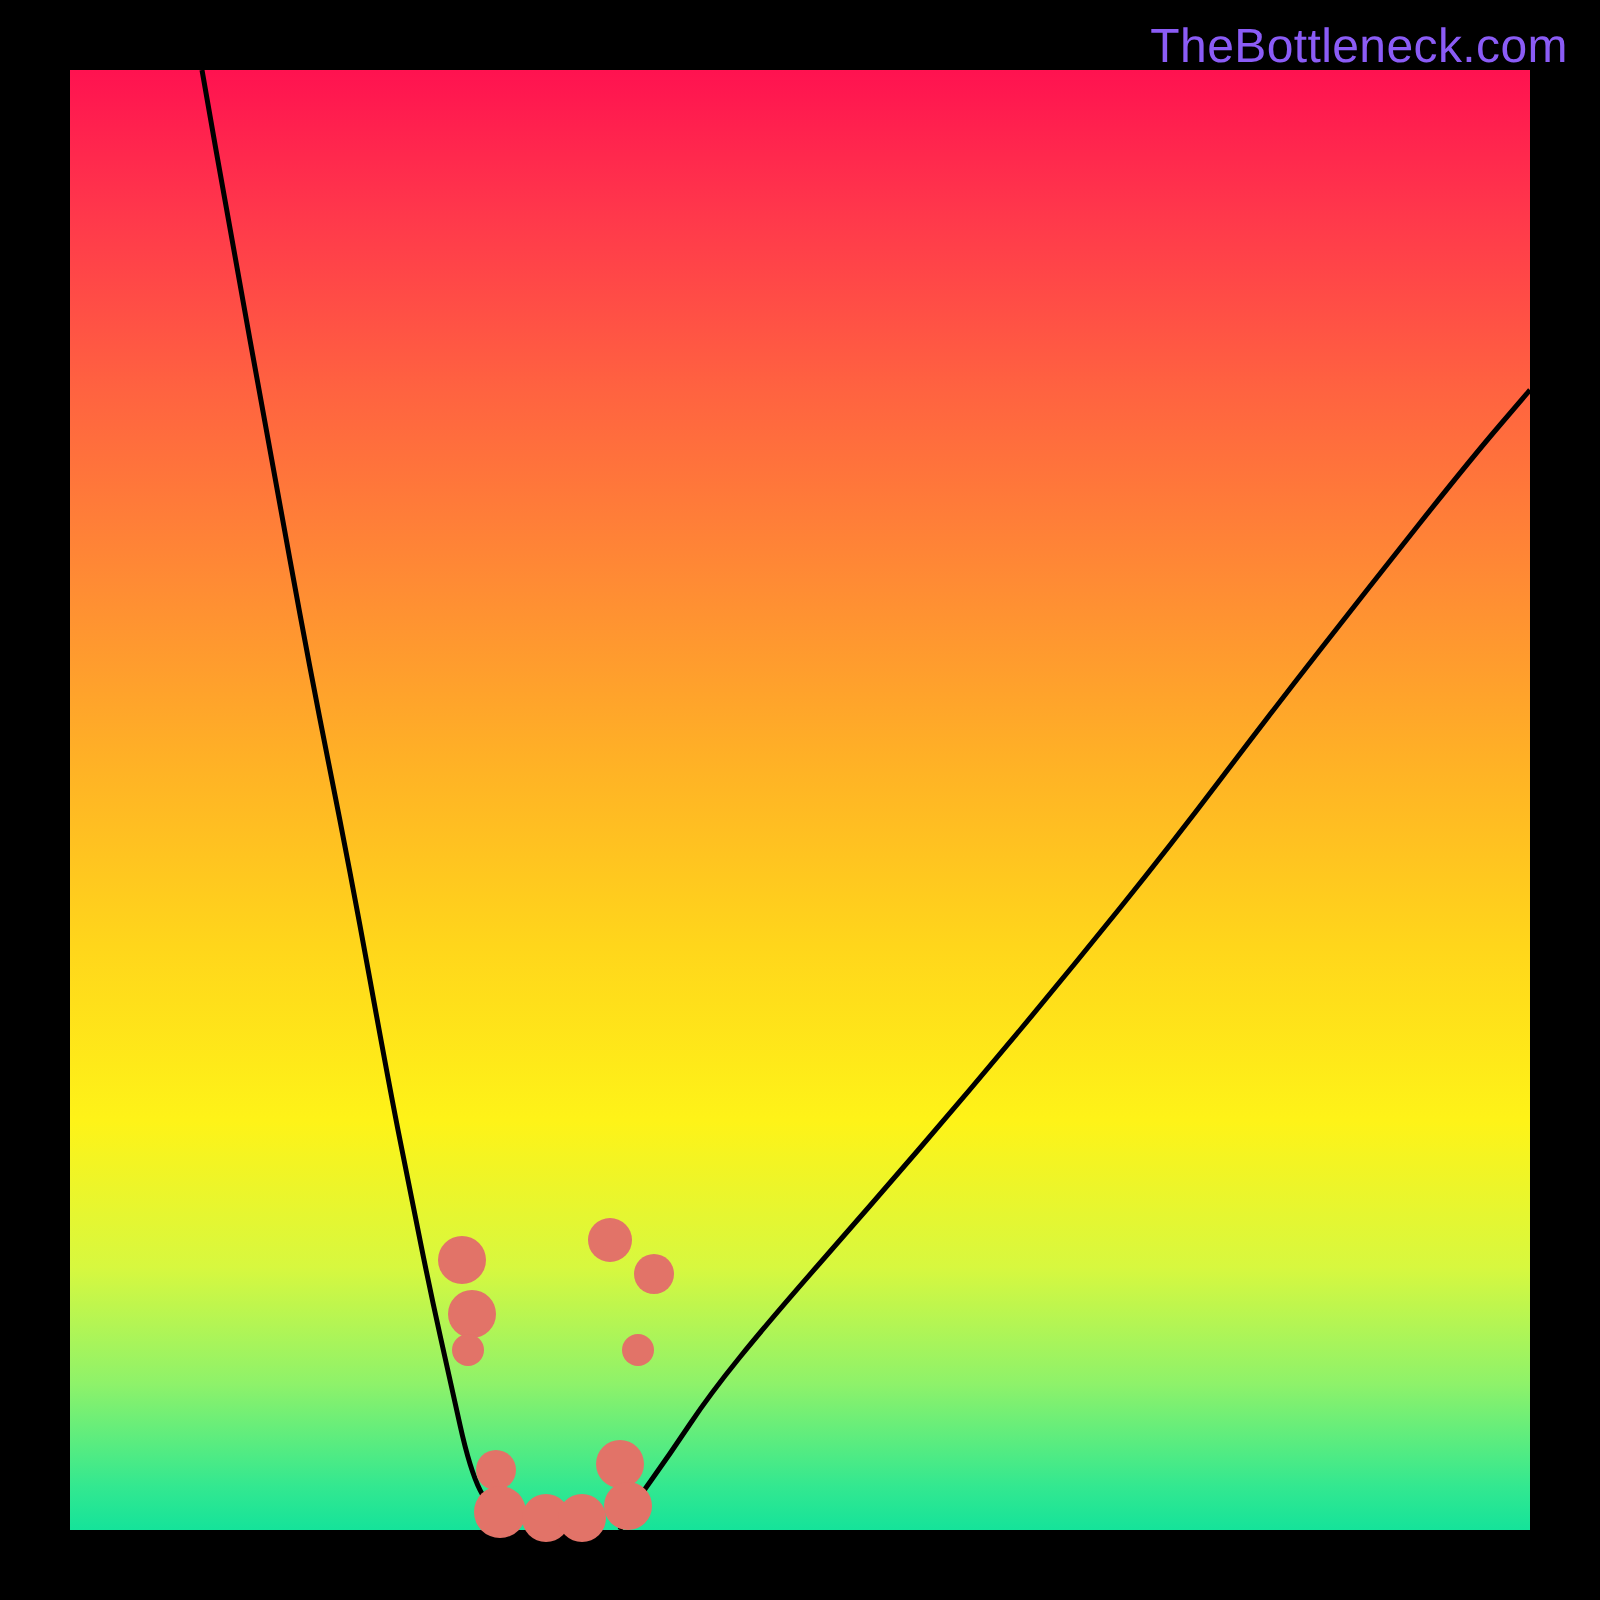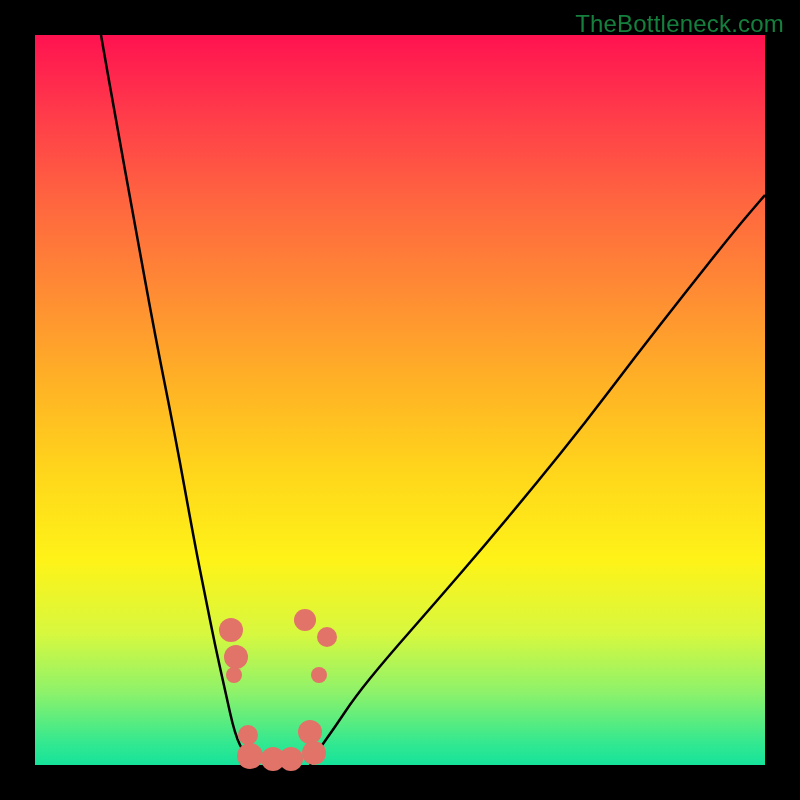--- a/index.html
+++ b/index.html
@@ -23,21 +23,21 @@
       #d7f83f 82%,
       #8ef26a 90%,
       #33e890 97%,
       #15e39a 100%);
   }
 
   .watermark {
     position: absolute;
     top: 10px;
     right: 16px;
-    color: #15803d;
+    color: #8b5cf6;
     font-size: 24px;
     font-weight: 400;
     letter-spacing: 0.2px;
     z-index: 5;
   }
 
   svg.curves {
     position: absolute;
     left: 35px;
     top: 35px;

